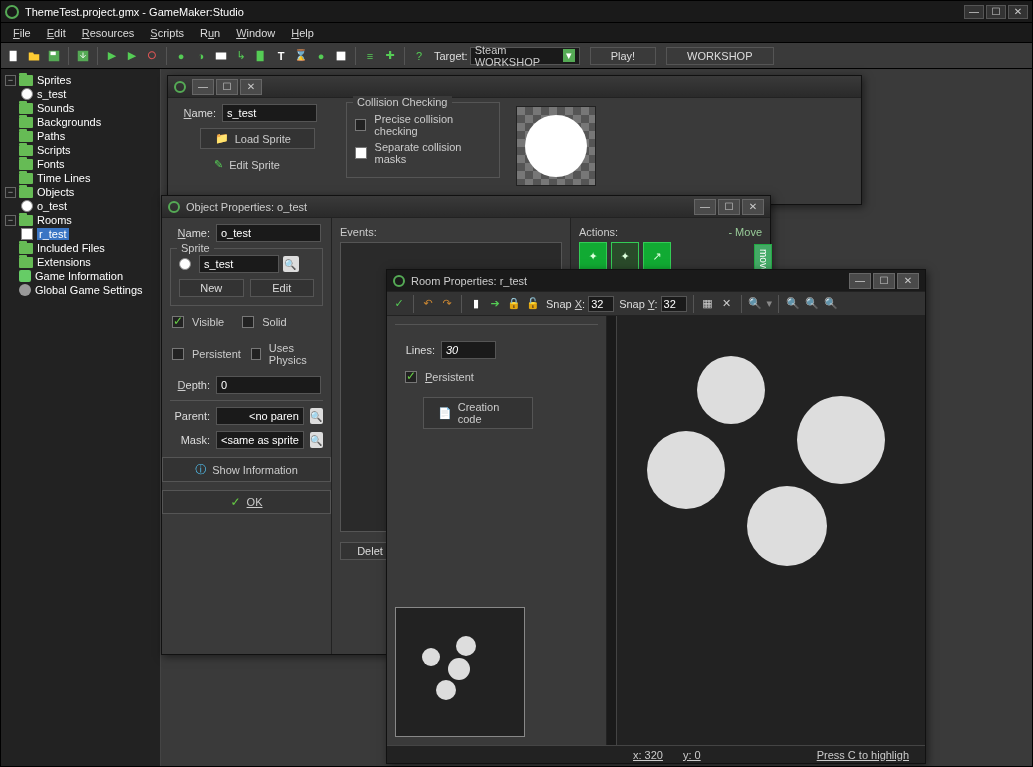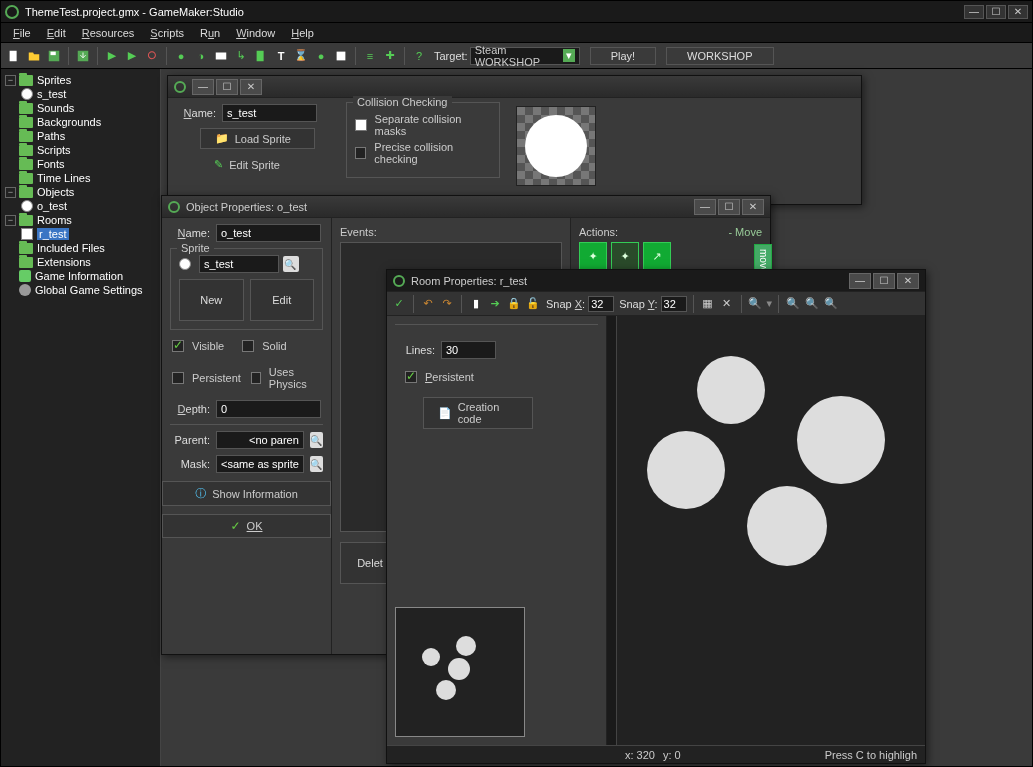--- a/index.html
+++ b/index.html
@@ -55,21 +55,21 @@
 .chkrow { display: flex; align-items: center; gap: 4px; margin: 4px 0; color: #ddd; }
 
 .sprite-prev { width: 80px; height: 80px; background-image: linear-gradient(45deg,#555 25%,transparent 25%),linear-gradient(-45deg,#555 25%,transparent 25%),linear-gradient(45deg,transparent 75%,#555 75%),linear-gradient(-45deg,transparent 75%,#555 75%); background-size: 16px 16px; background-position: 0 0,0 8px,8px -8px,-8px 0; background-color: #777; display: flex; align-items: center; justify-content: center; border: 1px solid #222; }
 .sprite-circ { width: 62px; height: 62px; background: #fff; border-radius: 50%; }
 
 .obj-panel { left: 0; top: 126px; width: 610px; height: 460px; }
 .obj-left { width: 170px; padding: 0; border-right: 1px solid #222; }
 .obj-body { display: flex; height: calc(100% - 22px); }
 .obj-mid { flex: 1; padding: 8px; }
 .obj-right { width: 200px; padding: 8px; background: #333; border-left: 1px solid #222; }
-.small-btn { flex:1; background: #333; border: 1px solid #555; color: #ddd; padding: 14px 0; text-align: center; cursor: pointer; }
+.small-btn { flex:1; background: #333; border: 1px solid #555; color: #ddd; padding: 2px 0; text-align: center; cursor: pointer; }
 .hr { height:1px; background:#555; margin: 6px 8px; }
 .info-btn { display:flex; align-items:center; justify-content:center; gap:6px; background:#333; border:1px solid #555; padding:4px 10px; margin:8px auto; cursor:pointer; }
 .ok-btn { display:flex; align-items:center; justify-content:center; gap:6px; background:#333; border:1px solid #555; padding:4px 24px; margin:8px auto; cursor:pointer; }
 .green-check{ color:#6c4; font-size:12px; }
 .lookup-ico { width:16px; height:16px; background:#ddd; border-radius:2px; display:inline-flex; align-items:center; justify-content:center; font-size:10px; color:#236; cursor:pointer; }
 
 .action-grid { display:flex; gap:4px; margin-top:4px; }
 .action-cell { width:28px; height:28px; background:#1a3; border:1px solid #3c5; display:flex; align-items:center; justify-content:center; color:#dfd; }
 .action-cell.alt { background:#2a4a2a; }
 .vtab { position:absolute; right:-2px; top:26px; width:18px; background:#4a6; color:#fff; writing-mode:vertical-rl; padding:4px 2px; font-size:10px; border:1px solid #2a4; }
@@ -80,21 +80,21 @@
 .snap-lbl { color:#ddd; margin-left:2px; }
 .snap-in { width:26px; height:16px; background:#1a1a1a; border:1px solid #555; color:#fff; padding:0 2px; }
 .room-body { display:flex; height:calc(100% - 46px - 18px); }
 .room-left { width:220px; background:#3a3a3a; border-right:1px solid #222; padding:8px; display:flex; flex-direction:column; }
 .room-canvas-wrap { flex:1; position:relative; background:#111; overflow:hidden; }
 .room-canvas { position:absolute; left:10px; top:0; right:0; bottom:0; background:#222; }
 .ruler-v { position:absolute; left:0; top:0; width:10px; height:100%; background:#1a1a1a; border-right:1px solid #444; }
 .scroll-up, .scroll-dn { width:12px; height:12px; background:#2a2a2a; border:1px solid #555; color:#6c4; display:flex; align-items:center; justify-content:center; position:absolute; right:-2px; }
 .scroll-up{ top:0; } .scroll-dn{ bottom:0; }
 .circ { position:absolute; background:#ddd; border-radius:50%; }
-.room-status { height:18px; background:#222; border-top:1px solid #444; display:flex; align-items:center; padding:0 8px; gap:8px; color:#ccc; }
+.room-status { height:18px; background:#222; border-top:1px solid #444; display:flex; align-items:center; padding:0 16px; gap:20px; color:#ccc;text-decoration:underline; }
 .room-status .r { margin-left:auto; }
 
 .minimap { width:130px; height:130px; border:1px solid #888; background:#222; margin-top:auto; position:relative; }
 .mm-c { position:absolute; background:#ddd; border-radius:50%; }
 
 svg.ico{ width:14px; height:14px; }
 </style>
 </head>
 <body>
 
@@ -291,26 +291,26 @@
               <div class="btn-wide" style="width:115px;margin-left:24px;border:none;background:transparent">
                 <span style="color:#5c5">✎</span>
                 <span>Edit Sprite</span>
               </div>
             </div>
         </div>
         <div style="width:170px">
           <div class="fieldset">
             <div class="legend">Collision Checking</div>
             <div class="chkrow">
+                <span class="chk"></span>
+                <span>Precise collision checking</span>
+              </div>
+            <div class="chkrow">
                 <span class="chk" style="background:#fff"></span>
                 <span>Separate collision masks</span>
-              </div>
-            <div class="chkrow">
-                <span class="chk"></span>
-                <span>Precise collision checking</span>
               </div>
           </div>
         </div>
         <div style="padding:8px">
           <div class="sprite-prev">
               <div class="sprite-circ"></div>
             </div>
         </div>
       </div>
     </div>
@@ -442,21 +442,21 @@
         <div class="tb-sep"></div>
         <div class="rt-ico" style="color:#ccc">🔍</div>
         <div class="rt-ico" style="color:#ccc">🔍</div>
         <div class="rt-ico" style="color:#ccc">🔍</div>
       </div>
       <div class="room-body">
         <div class="room-left">
           <div style="height:1px;background:#555;margin-bottom:12px"></div>
           <div class="form-row" style="margin:4px 0">
             <span class="form-lbl">Lines:</span>
-            <input class="txt-in" style="width: 55px;" value="30">
+            <input class="txt-in" style="width: 55px; font-style: italic;" value="30">
           </div>
           <div class="chkrow" style="margin:8px 10px">
               <span class="chk on"></span>
               <span><u>P</u>ersistent</span>
             </div>
           <div class="btn-wide" style="width:110px;margin:6px 0 0 28px">
               <span style="color:#59f">📄</span>
               <span>Creation code</span>
             </div>
           <div class="minimap">

